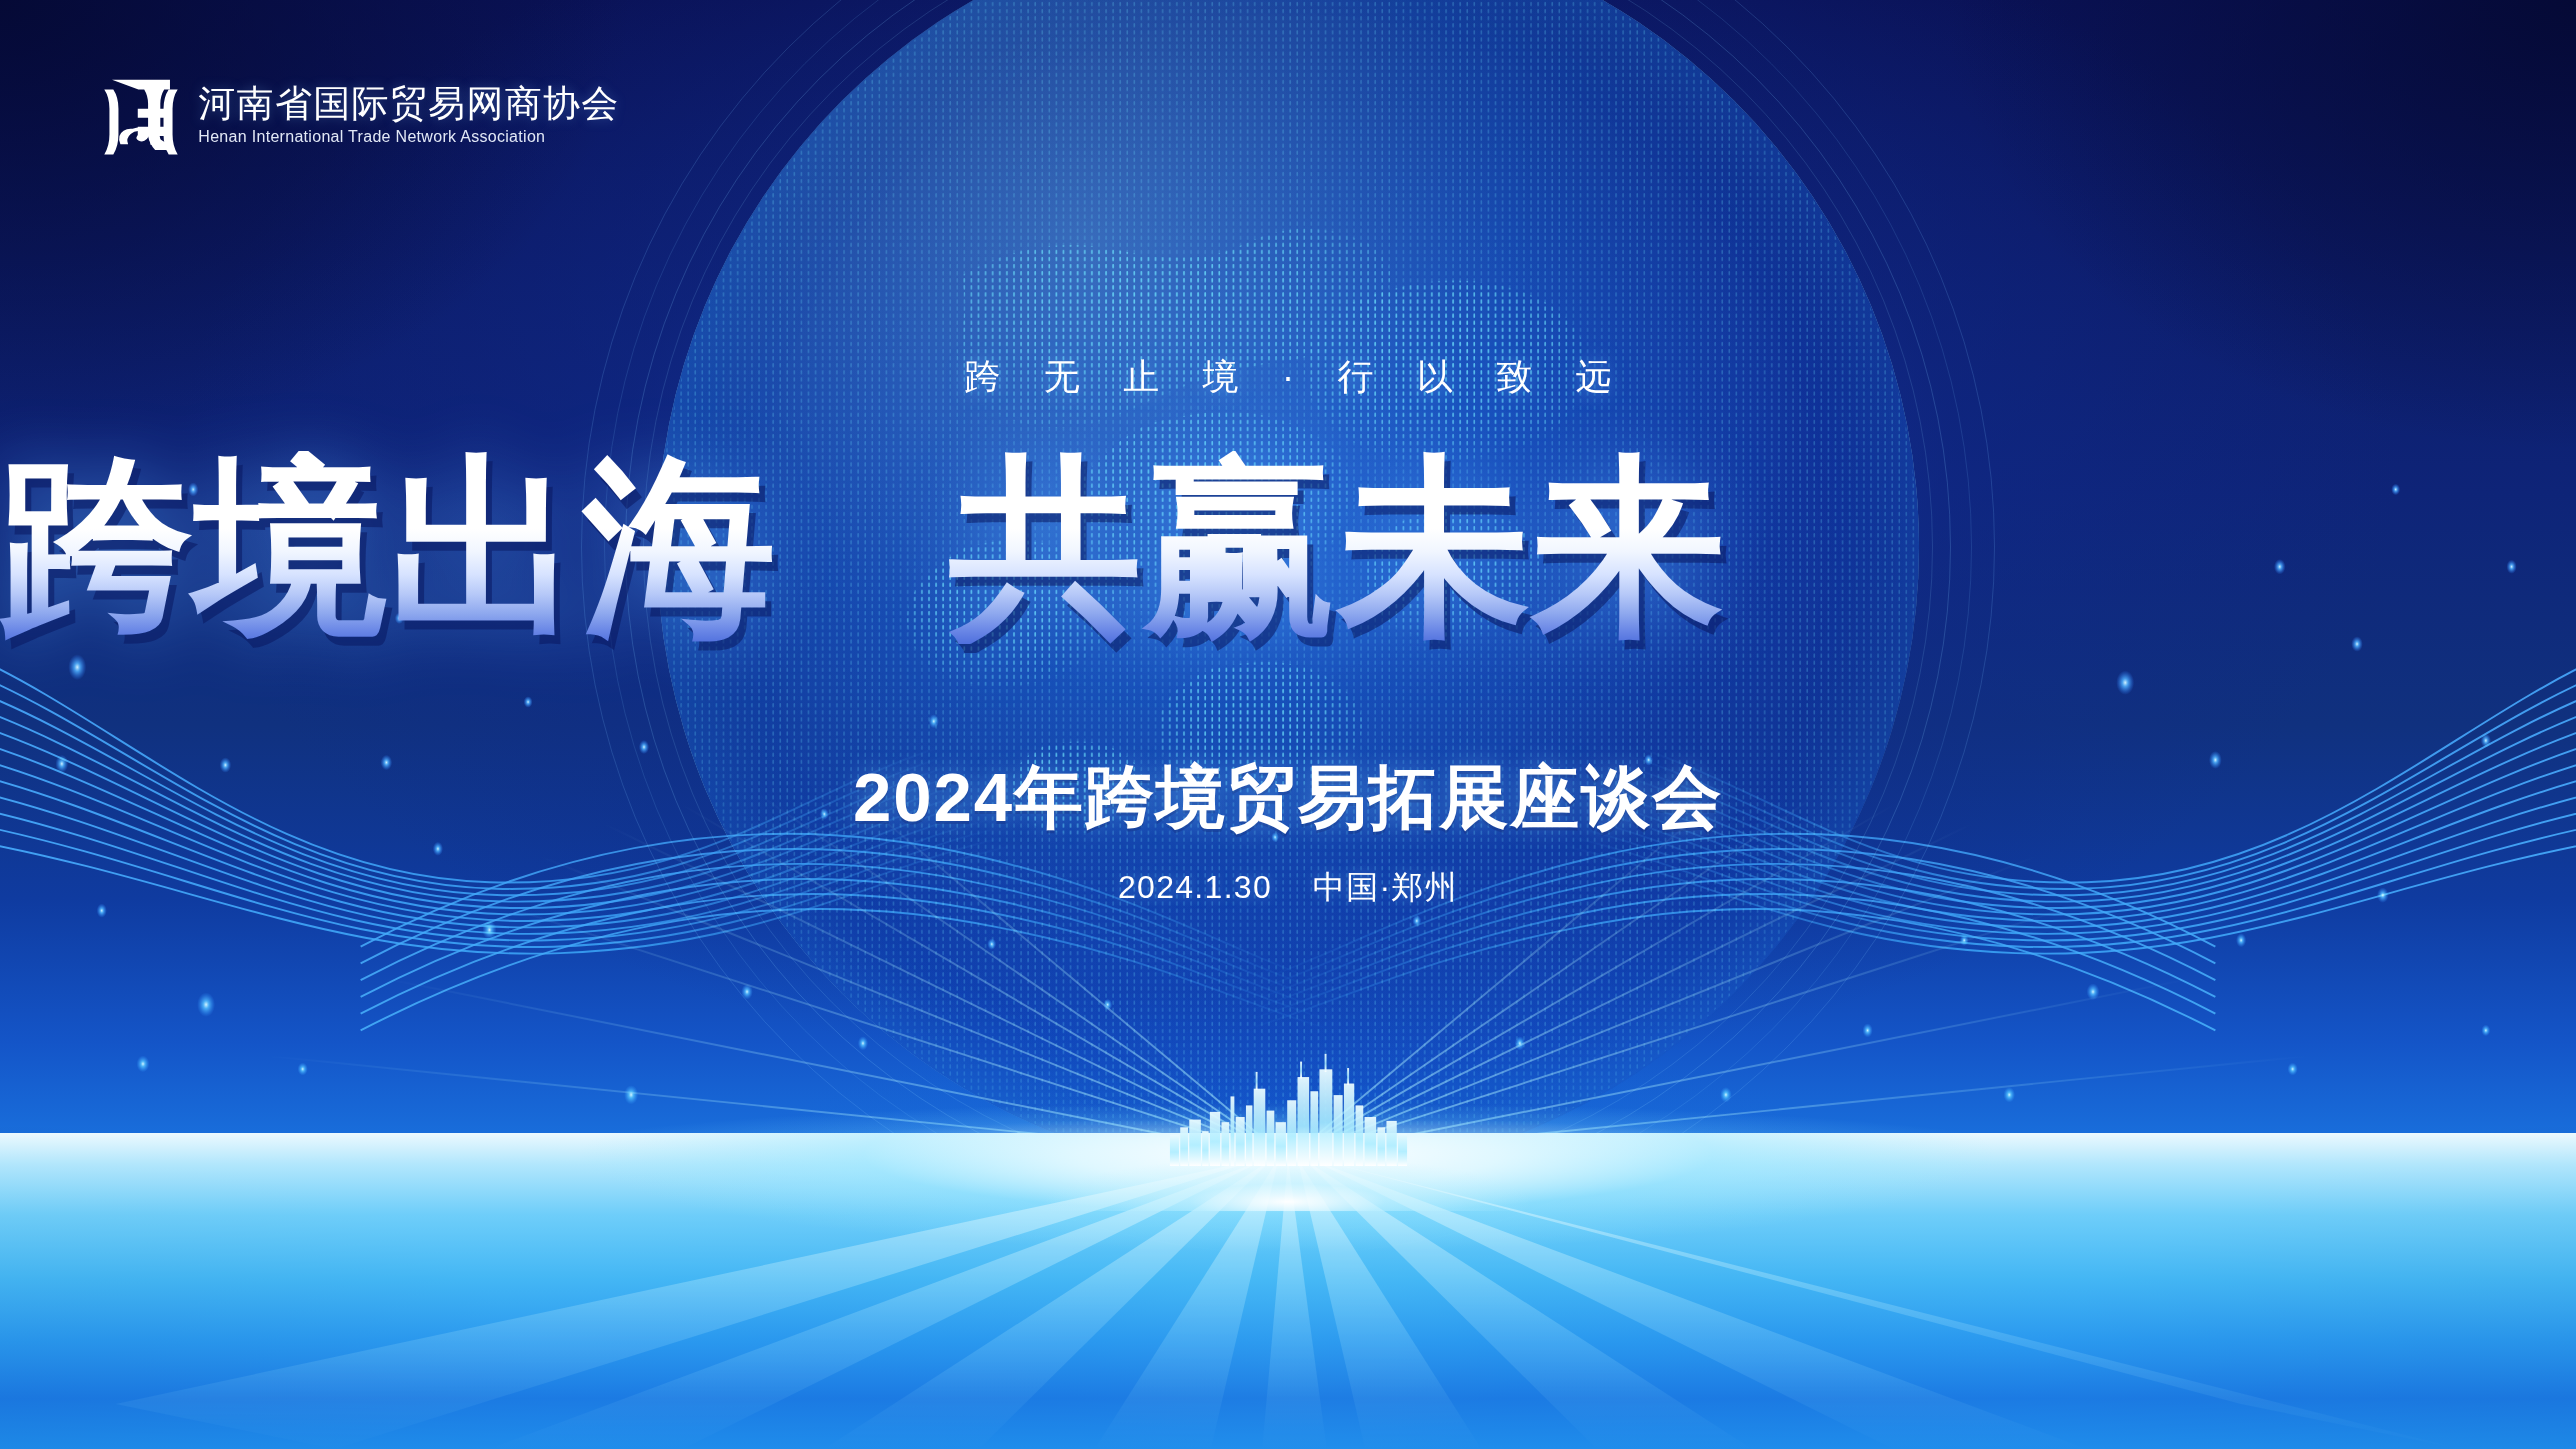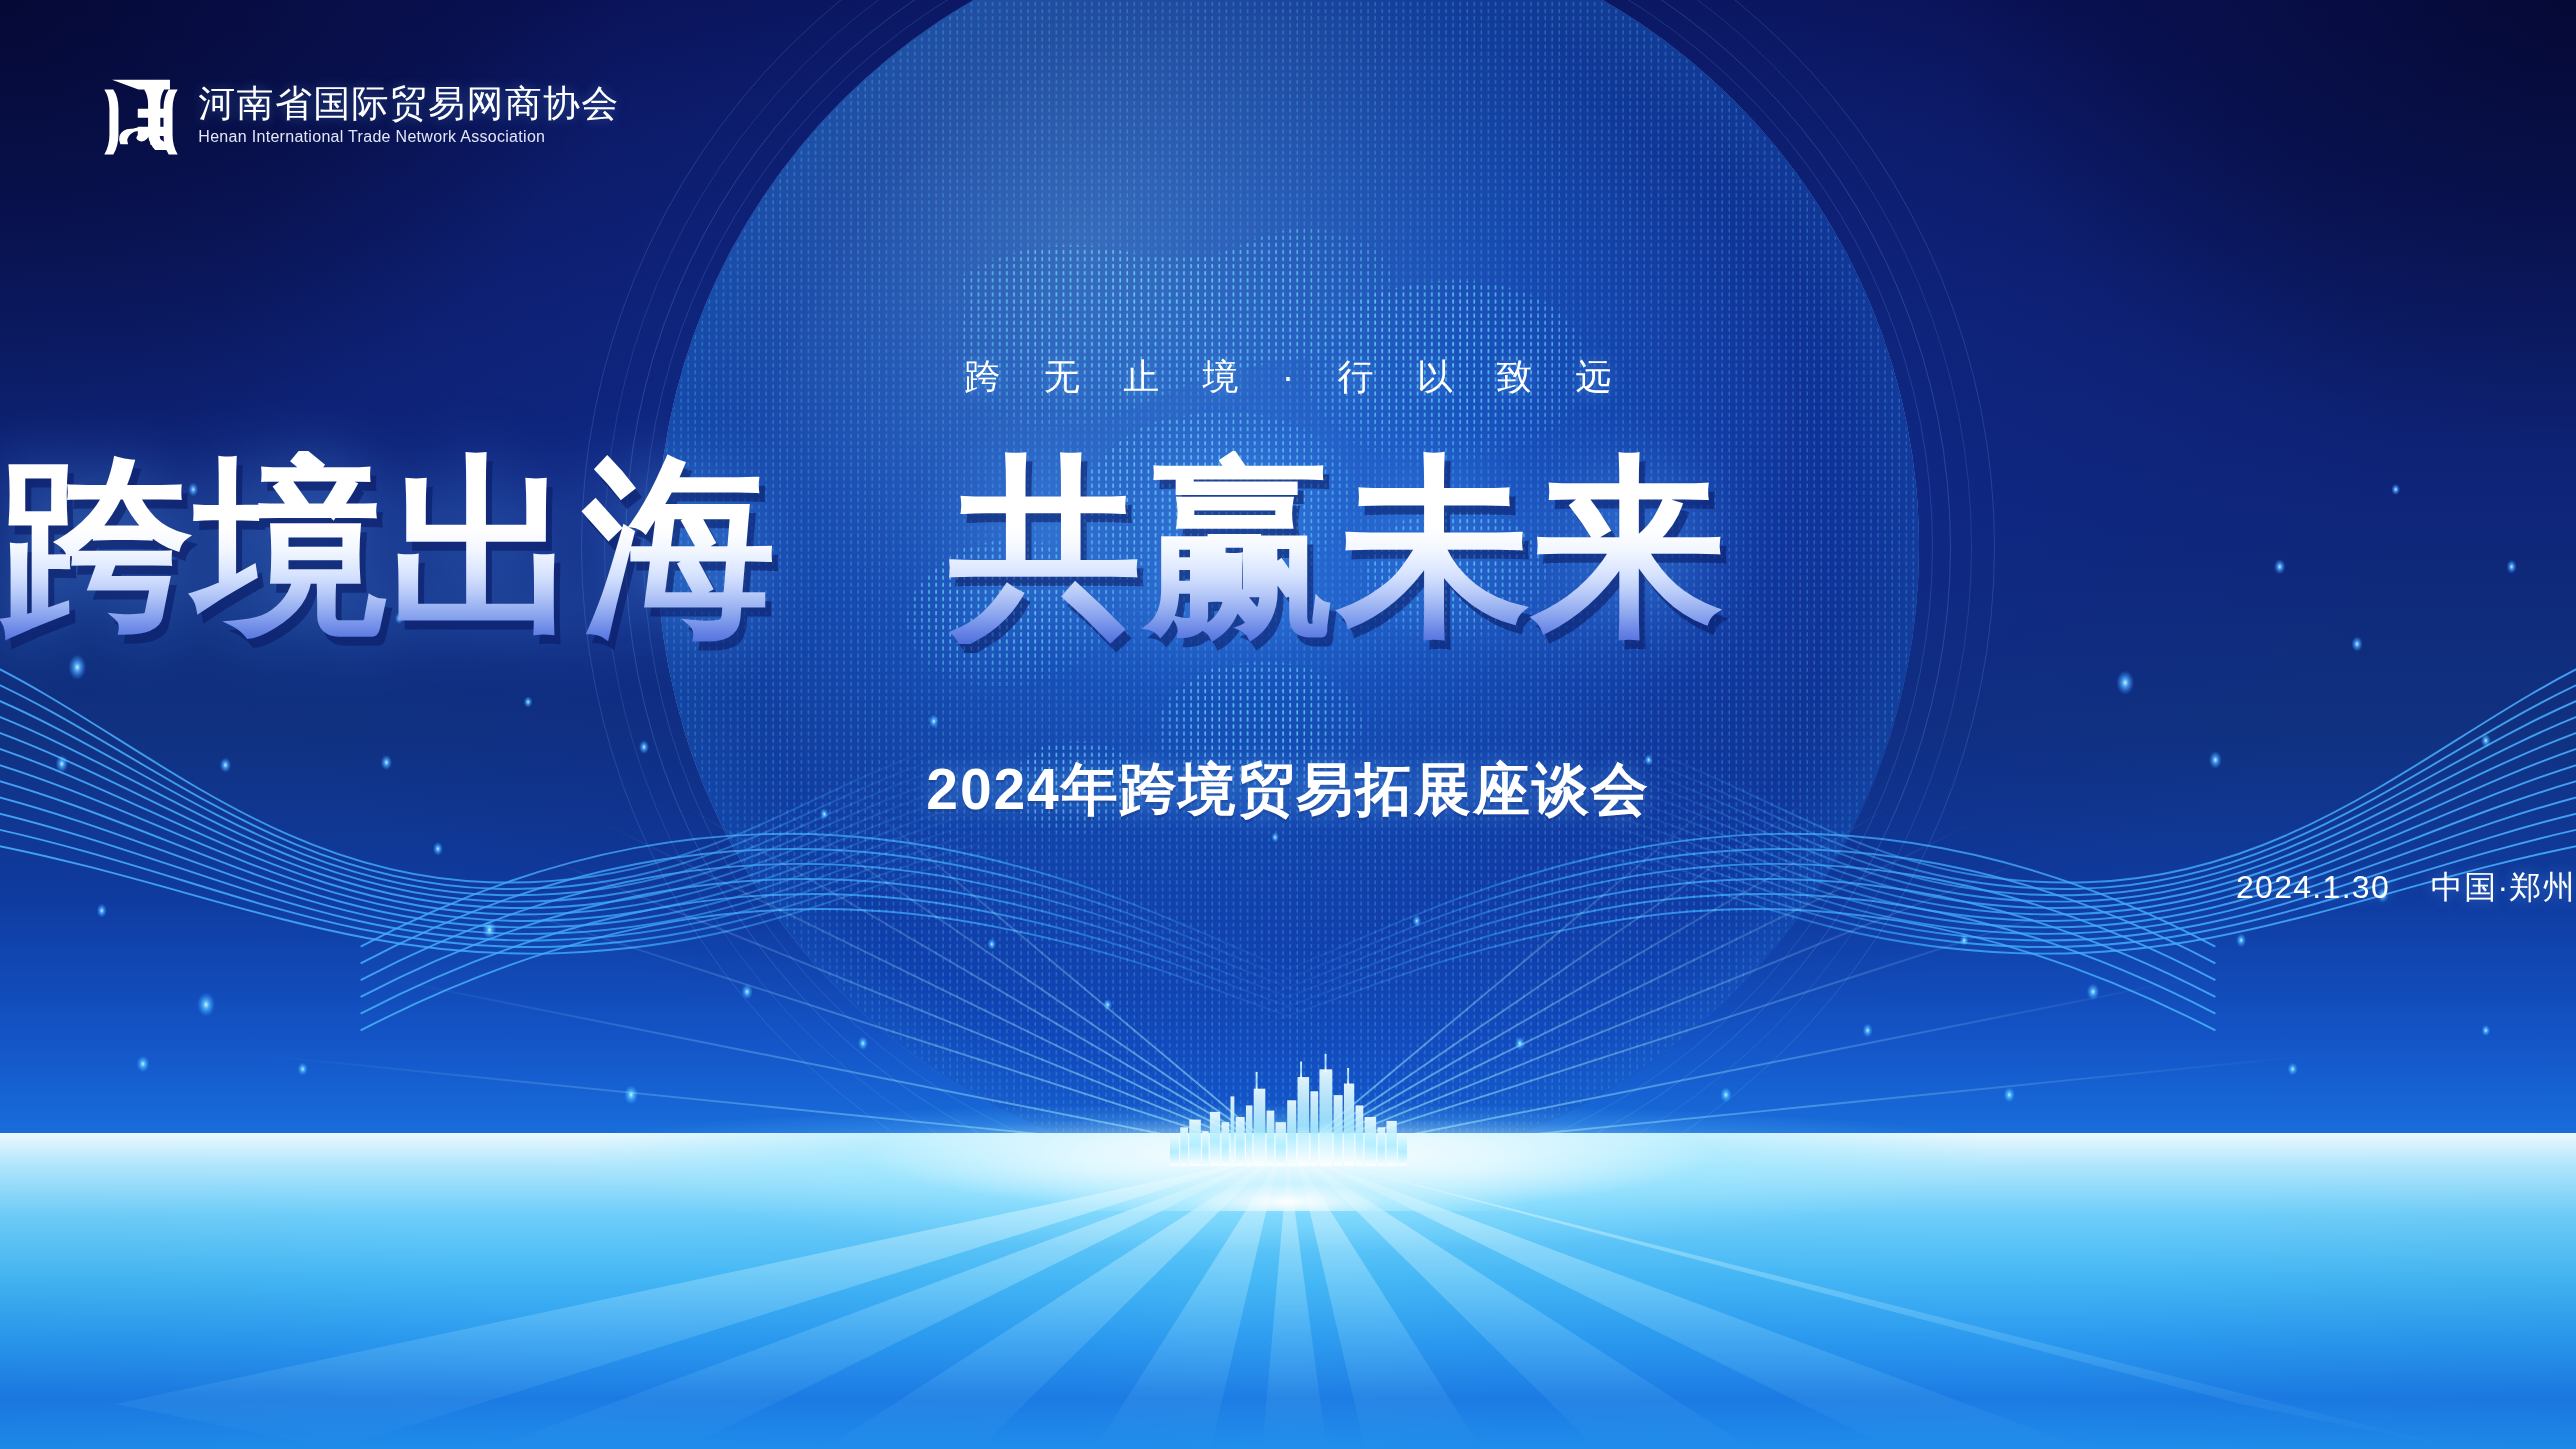--- a/index.html
+++ b/index.html
@@ -96,27 +96,27 @@
         #b7c9f8 74%, #8fa9ef 84%, #6a87e6 93%, #4f6fdd 100%);
     -webkit-background-clip:text;background-clip:text;
     color:transparent;-webkit-text-fill-color:transparent;
     filter:drop-shadow(6.4px 9px 0 rgba(10,24,96,.55)) drop-shadow(0 0 31px rgba(90,170,255,.40));
   }
   #title .gap{display:inline-block;width:62px;}
 
   
   #subtitle{
     position:absolute;left:0;right:0;top:752px;text-align:center;
-    color:#ffffff;font-size:57px;font-weight:700;letter-spacing:1.9px;
+    color:#ffffff;font-size:69px;font-weight:700;letter-spacing:1.9px;
     text-shadow:0 0 23px rgba(120,200,255,.45), 0 2.6px 0 rgba(12,30,110,.35);
   }
 
   
   #datebar{
-    position:absolute;left:0;right:0;top:866px;text-align:right;
+    position:absolute;left:0;right:0;top:866px;text-align:center;
     color:#ffffff;font-size:32px;font-weight:400;letter-spacing:1.3px;
     text-shadow:0 0 14px rgba(120,200,255,.4);
   }
 
   
   #city{position:absolute;left:1166px;top:1050px;width:245px;height:116px;}
   #city-glow{
     position:absolute;left:1043px;top:1095px;width:489px;height:116px;
     background:radial-gradient(ellipse 245px 45px at 50% 92%, rgba(255,255,255,.98) 0%, rgba(190,240,255,.55) 40%, rgba(120,215,255,0) 100%);
   }

